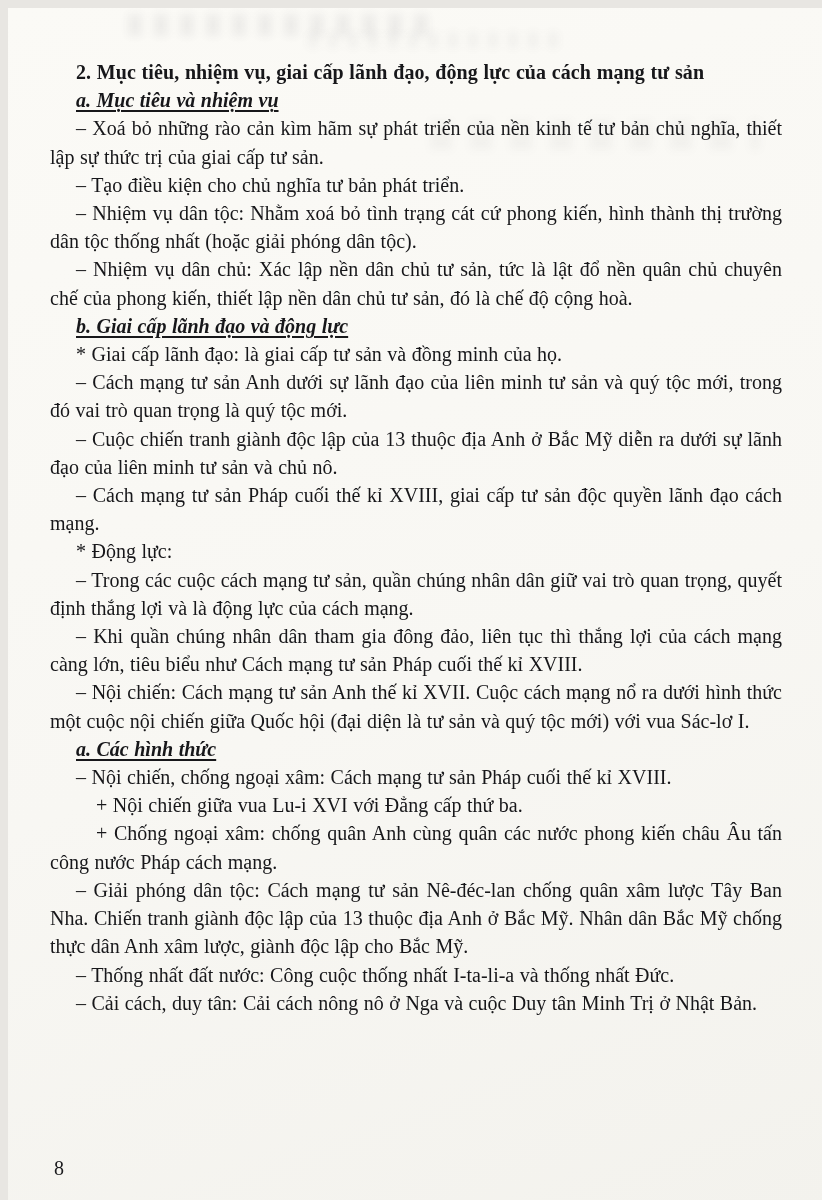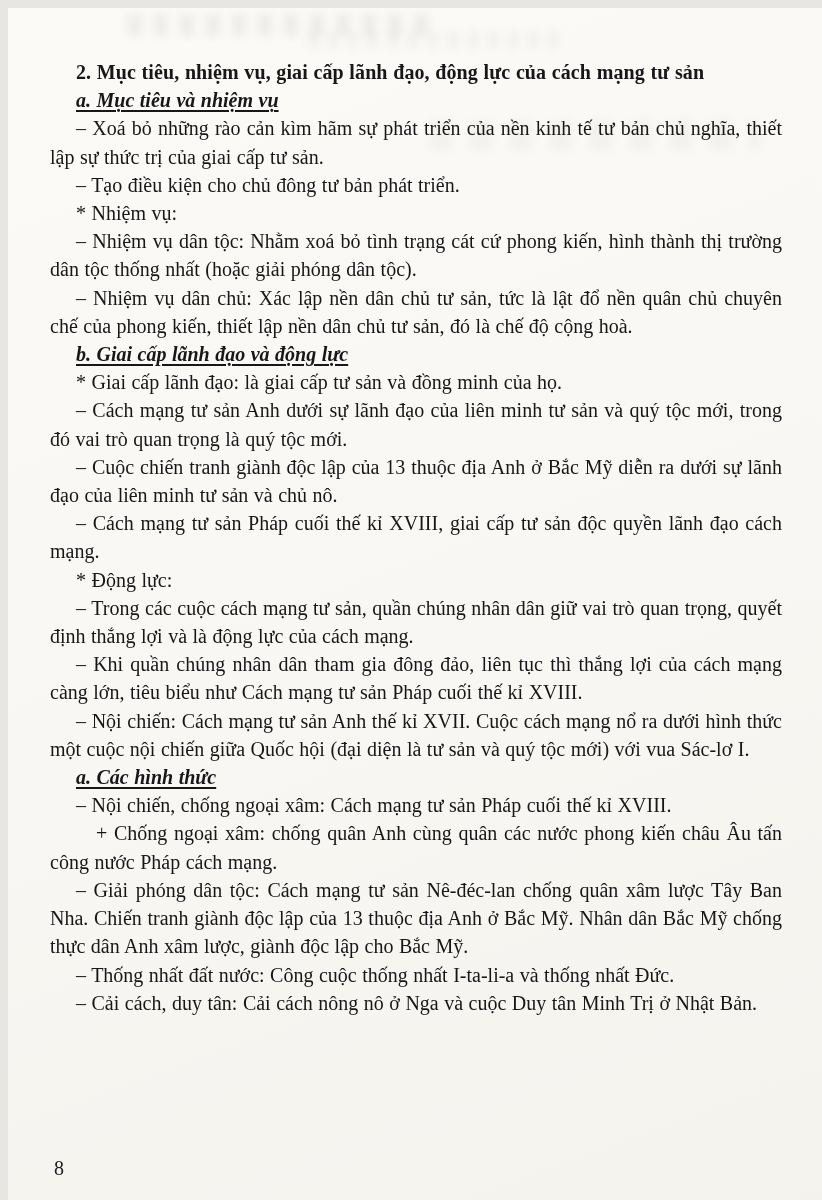--- a/index.html
+++ b/index.html
@@ -77,35 +77,35 @@
 
 <div class="page">
   <div class="artifact a1"></div>
   <div class="artifact a2"></div>
   <div class="artifact a3"></div>
 
   <main class="content" id="paragraphs">
       <p class="para heading">2. Mục tiêu, nhiệm vụ, giai cấp lãnh đạo, động lực của cách mạng tư sản</p>
       <p class="para subheading">a. Mục tiêu và nhiệm vụ</p>
       <p class="para normal">– Xoá bỏ những rào cản kìm hãm sự phát triển của nền kinh tế tư bản chủ nghĩa, thiết lập sự thức trị của giai cấp tư sản.</p>
-      <p class="para normal">– Tạo điều kiện cho chủ đông tư bản phát triển.</p>
-      <p class="para normal">* Nhiệm vụ:</p>
+      <p class="para normal">– Tạo điều kiện cho chủ nghĩa tư bản phát triển.</p>
       <p class="para normal">– Nhiệm vụ dân tộc: Nhằm xoá bỏ tình trạng cát cứ phong kiến, hình thành thị trường dân tộc thống nhất (hoặc giải phóng dân tộc).</p>
       <p class="para normal">– Nhiệm vụ dân chủ: Xác lập nền dân chủ tư sản, tức là lật đổ nền quân chủ chuyên chế của phong kiến, thiết lập nền dân chủ tư sản, đó là chế độ cộng hoà.</p>
       <p class="para subheading">b. Giai cấp lãnh đạo và động lực</p>
       <p class="para normal">* Giai cấp lãnh đạo: là giai cấp tư sản và đồng minh của họ.</p>
       <p class="para normal">– Cách mạng tư sản Anh dưới sự lãnh đạo của liên minh tư sản và quý tộc mới, trong đó vai trò quan trọng là quý tộc mới.</p>
       <p class="para normal">– Cuộc chiến tranh giành độc lập của 13 thuộc địa Anh ở Bắc Mỹ diễn ra dưới sự lãnh đạo của liên minh tư sản và chủ nô.</p>
       <p class="para normal">– Cách mạng tư sản Pháp cuối thế kỉ XVIII, giai cấp tư sản độc quyền lãnh đạo cách mạng.</p>
       <p class="para normal">* Động lực:</p>
       <p class="para normal">– Trong các cuộc cách mạng tư sản, quần chúng nhân dân giữ vai trò quan trọng, quyết định thắng lợi và là động lực của cách mạng.</p>
       <p class="para normal">– Khi quần chúng nhân dân tham gia đông đảo, liên tục thì thắng lợi của cách mạng càng lớn, tiêu biểu như Cách mạng tư sản Pháp cuối thế kỉ XVIII.</p>
       <p class="para normal">– Nội chiến: Cách mạng tư sản Anh thế kỉ XVII. Cuộc cách mạng nổ ra dưới hình thức một cuộc nội chiến giữa Quốc hội (đại diện là tư sản và quý tộc mới) với vua Sác-lơ I.</p>
       <p class="para subheading">a. Các hình thức</p>
       <p class="para normal">– Nội chiến, chống ngoại xâm: Cách mạng tư sản Pháp cuối thế kỉ XVIII.</p>
+      <p class="para plus">+ Nội chiến giữa vua Lu-i XVI với Đẳng cấp thứ ba.</p>
       <p class="para plus">+ Chống ngoại xâm: chống quân Anh cùng quân các nước phong kiến châu Âu tấn công nước Pháp cách mạng.</p>
       <p class="para normal">– Giải phóng dân tộc: Cách mạng tư sản Nê-đéc-lan chống quân xâm lược Tây Ban Nha. Chiến tranh giành độc lập của 13 thuộc địa Anh ở Bắc Mỹ. Nhân dân Bắc Mỹ chống thực dân Anh xâm lược, giành độc lập cho Bắc Mỹ.</p>
       <p class="para normal">– Thống nhất đất nước: Công cuộc thống nhất I-ta-li-a và thống nhất Đức.</p>
       <p class="para normal">– Cải cách, duy tân: Cải cách nông nô ở Nga và cuộc Duy tân Minh Trị ở Nhật Bản.</p>
     </main>
 
   <div class="page-number">8</div>
 </div>
 
 </body></html>

